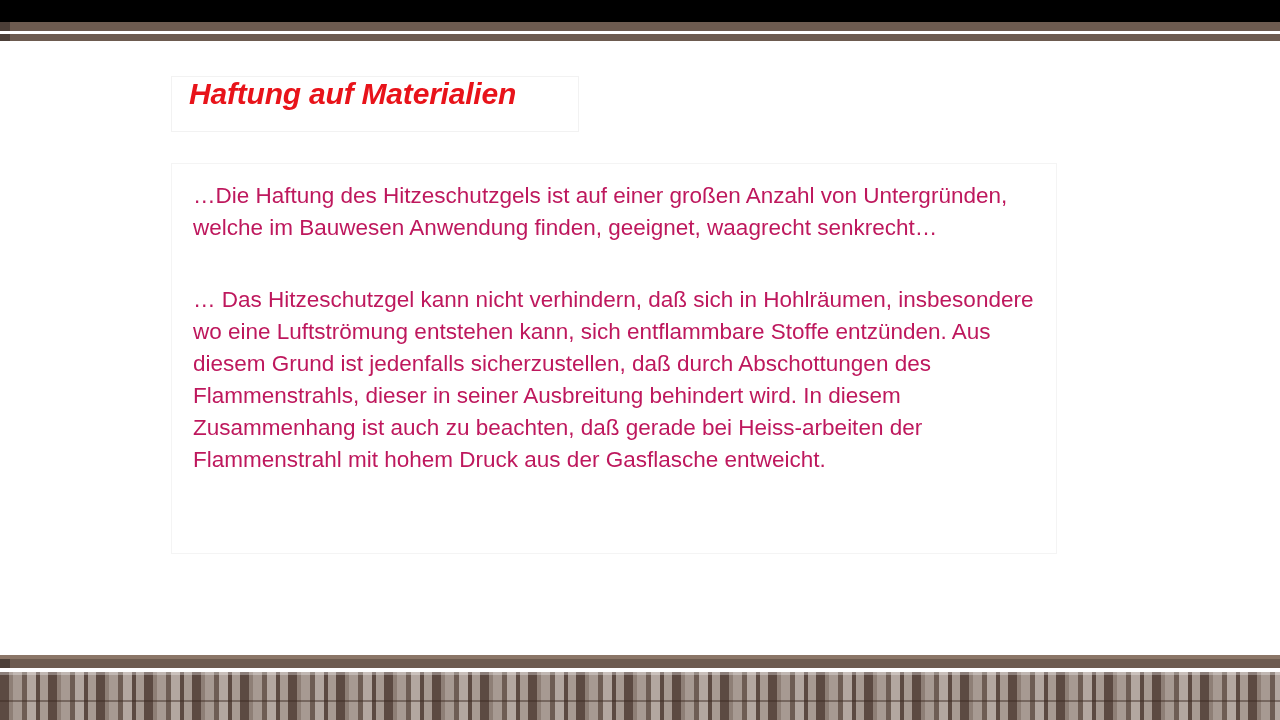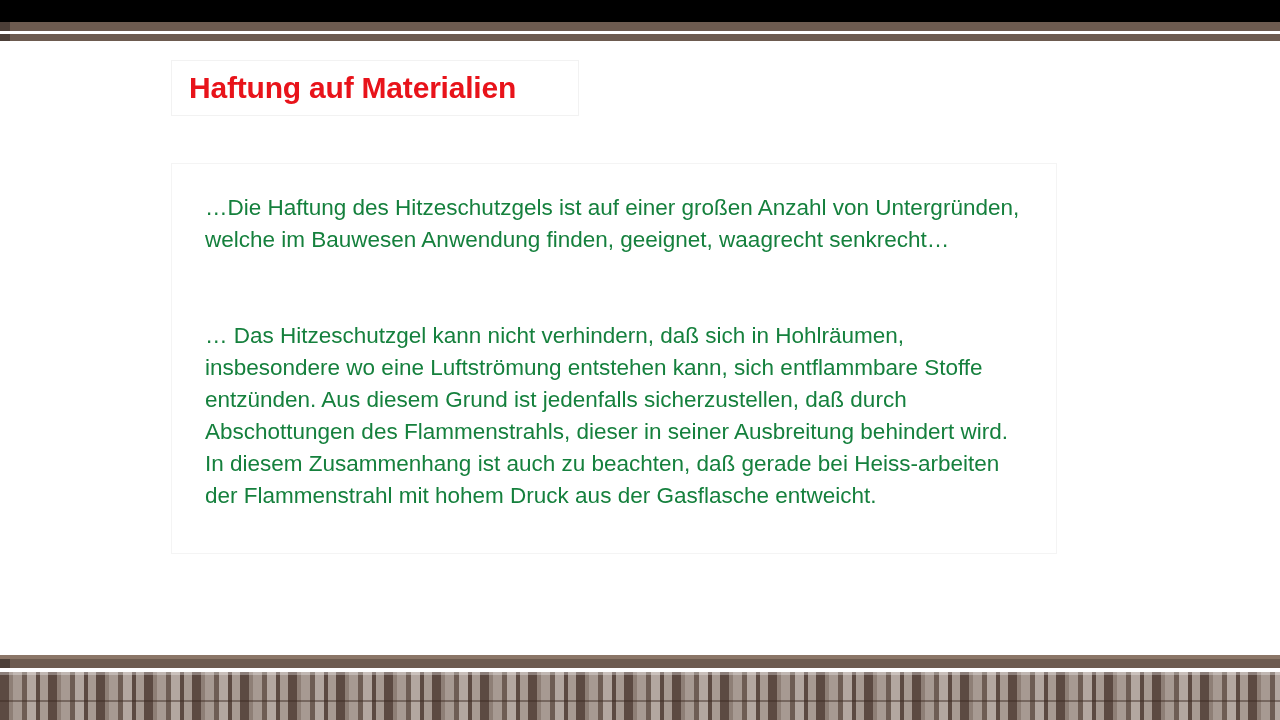--- a/index.html
+++ b/index.html
@@ -62,27 +62,27 @@
     position: absolute;
     left: 0;
     width: 10px;
     background: #4c3f38;
   }
 
   
   #title-box {
     position: absolute;
     left: 171px;
-    top: 60px;
+    top: 76px;
     width: 408px;
     height: 56px;
     border: 1px solid #f2f2f2;
     box-sizing: border-box;
     display: flex;
-    align-items: center;
+    font-style: italic;
   }
   #title-text {
     font-family: "Liberation Sans", sans-serif;
     font-size: 30px;
     font-weight: bold;
     color: #e8131a;
     letter-spacing: -0.2px;
     padding-left: 17px;
     white-space: nowrap;
   }
@@ -95,22 +95,22 @@
     width: 886px;
     height: 391px;
     border: 1px solid #f4f4f4;
     box-sizing: border-box;
     padding: 12px 14px 0 17px;
   }
   .para {
     font-family: "Liberation Sans", sans-serif;
     font-size: 22.5px;
     line-height: 32px;
-    color: #15803d;
-    margin: 16px;
+    color: #be185d;
+    margin: 4px;
     text-align: left;
     white-space: pre-wrap;
   }
   .para-spacer {
     height: 32px;
   }
 
   
   .band-brown-bot-1 {
     position: absolute;

